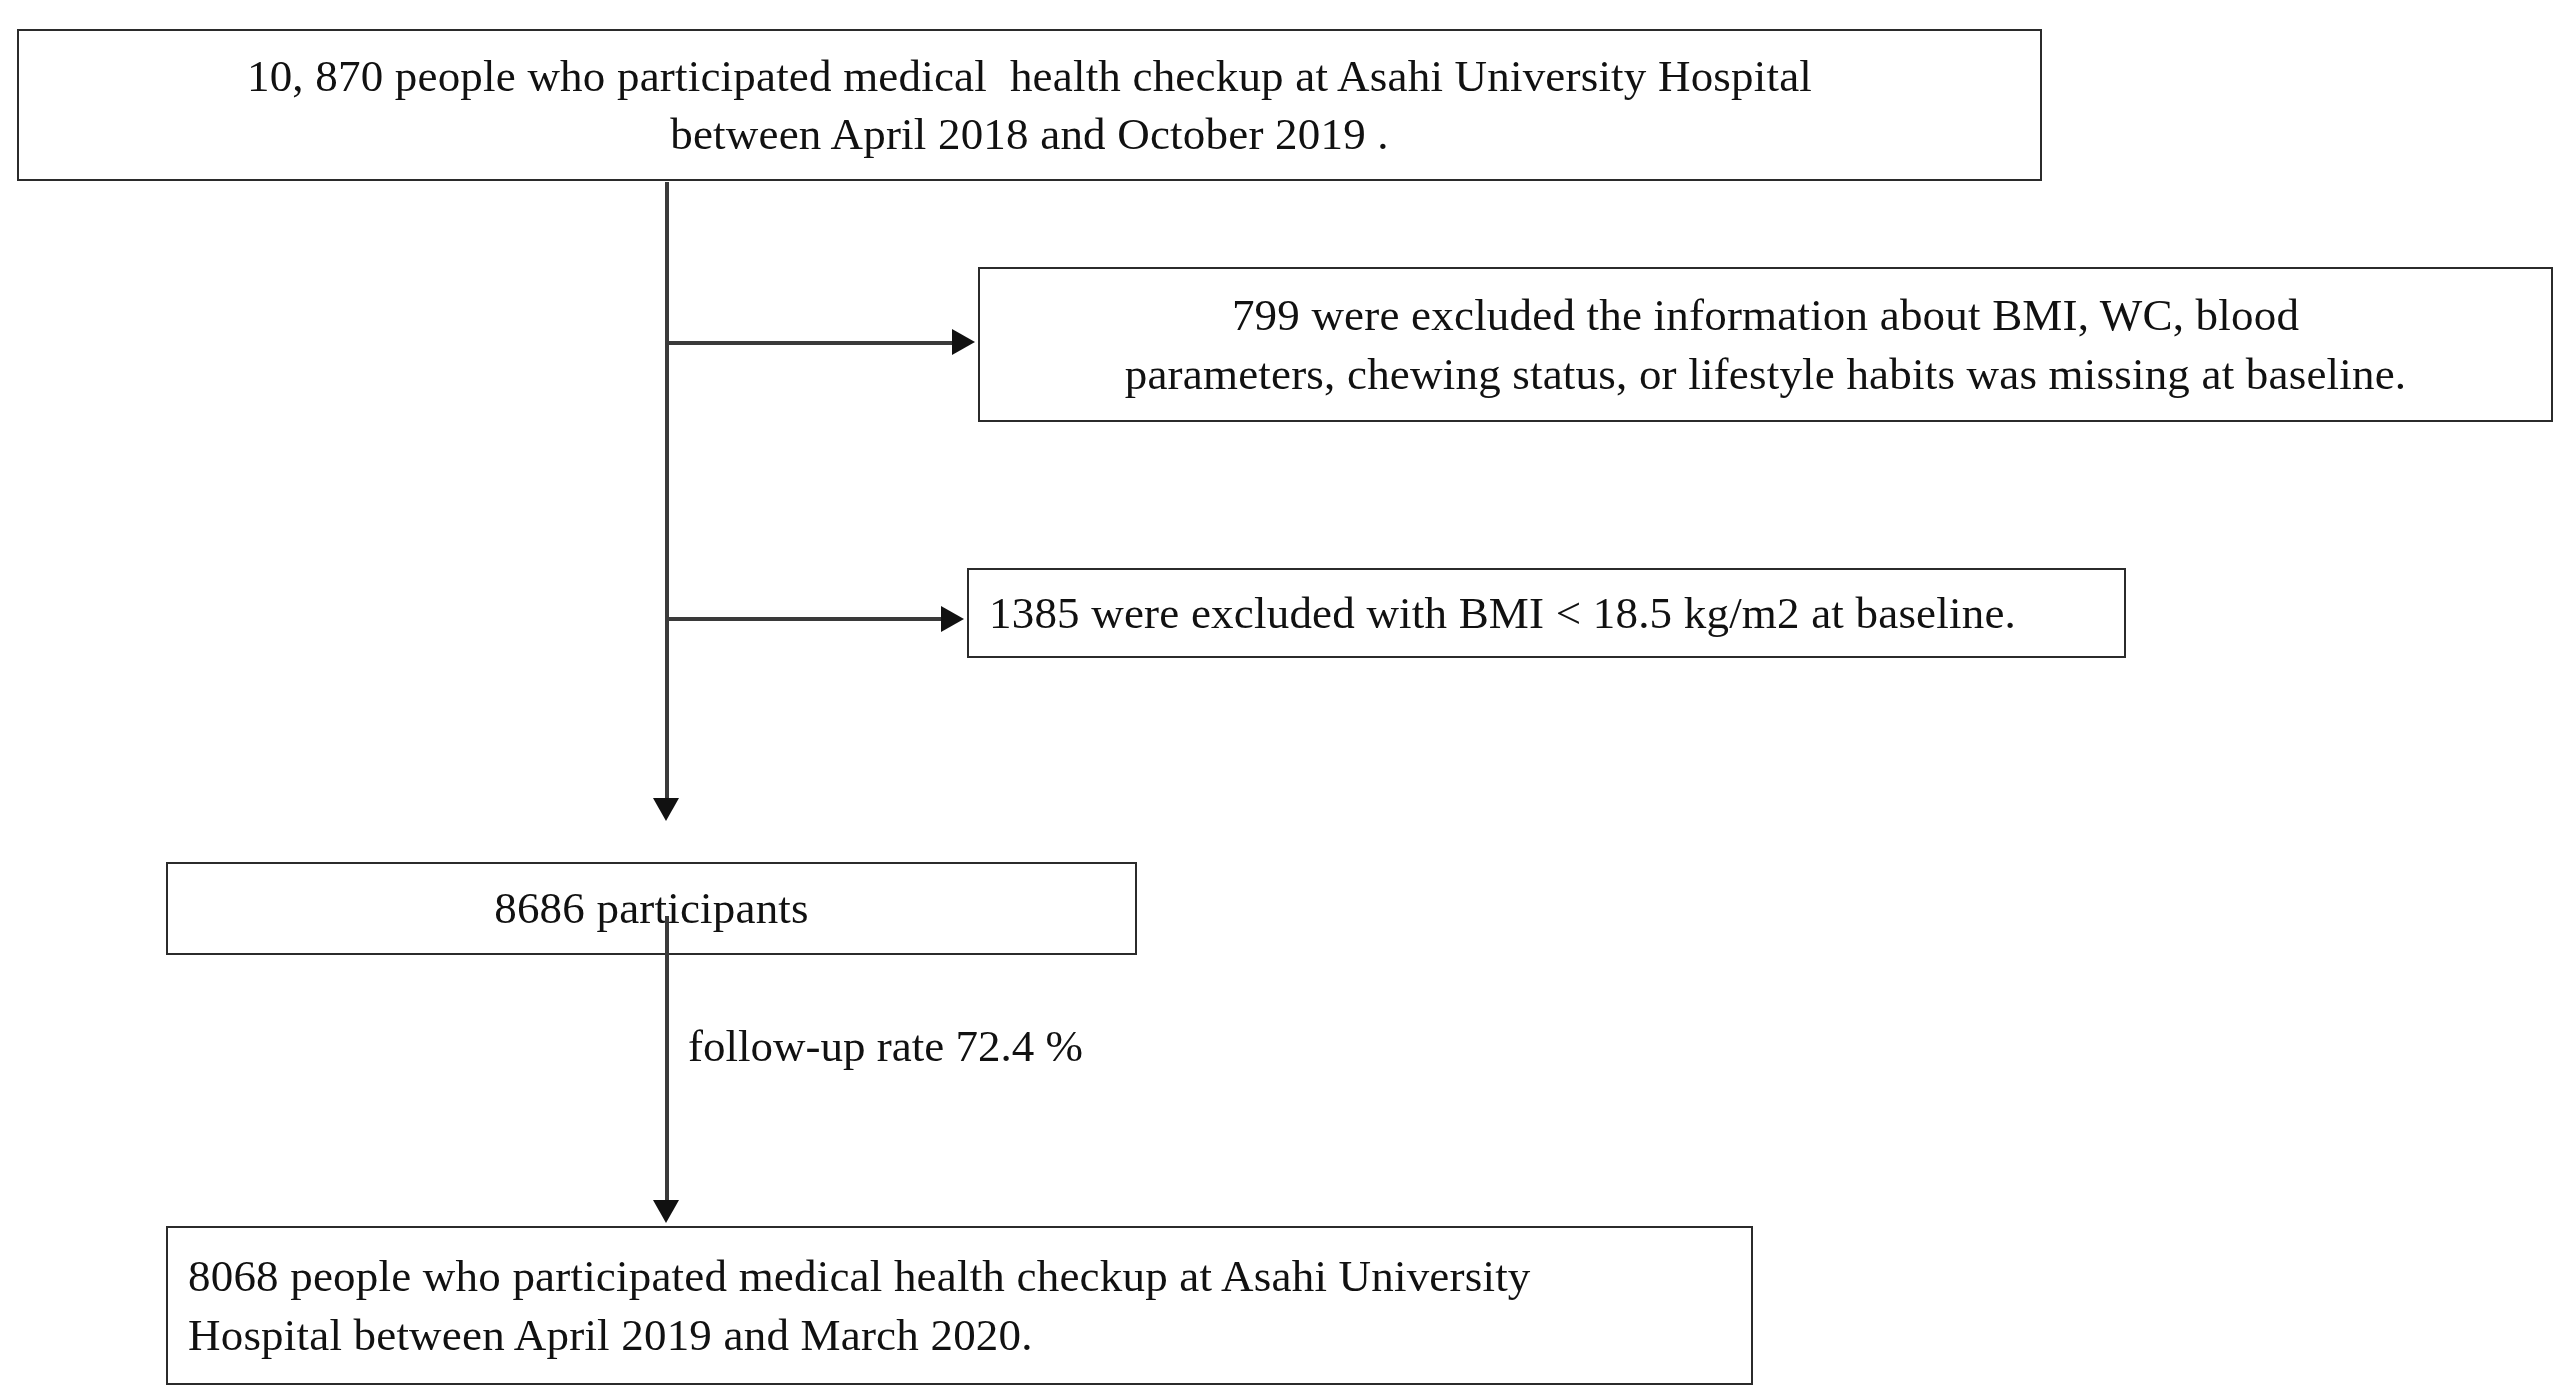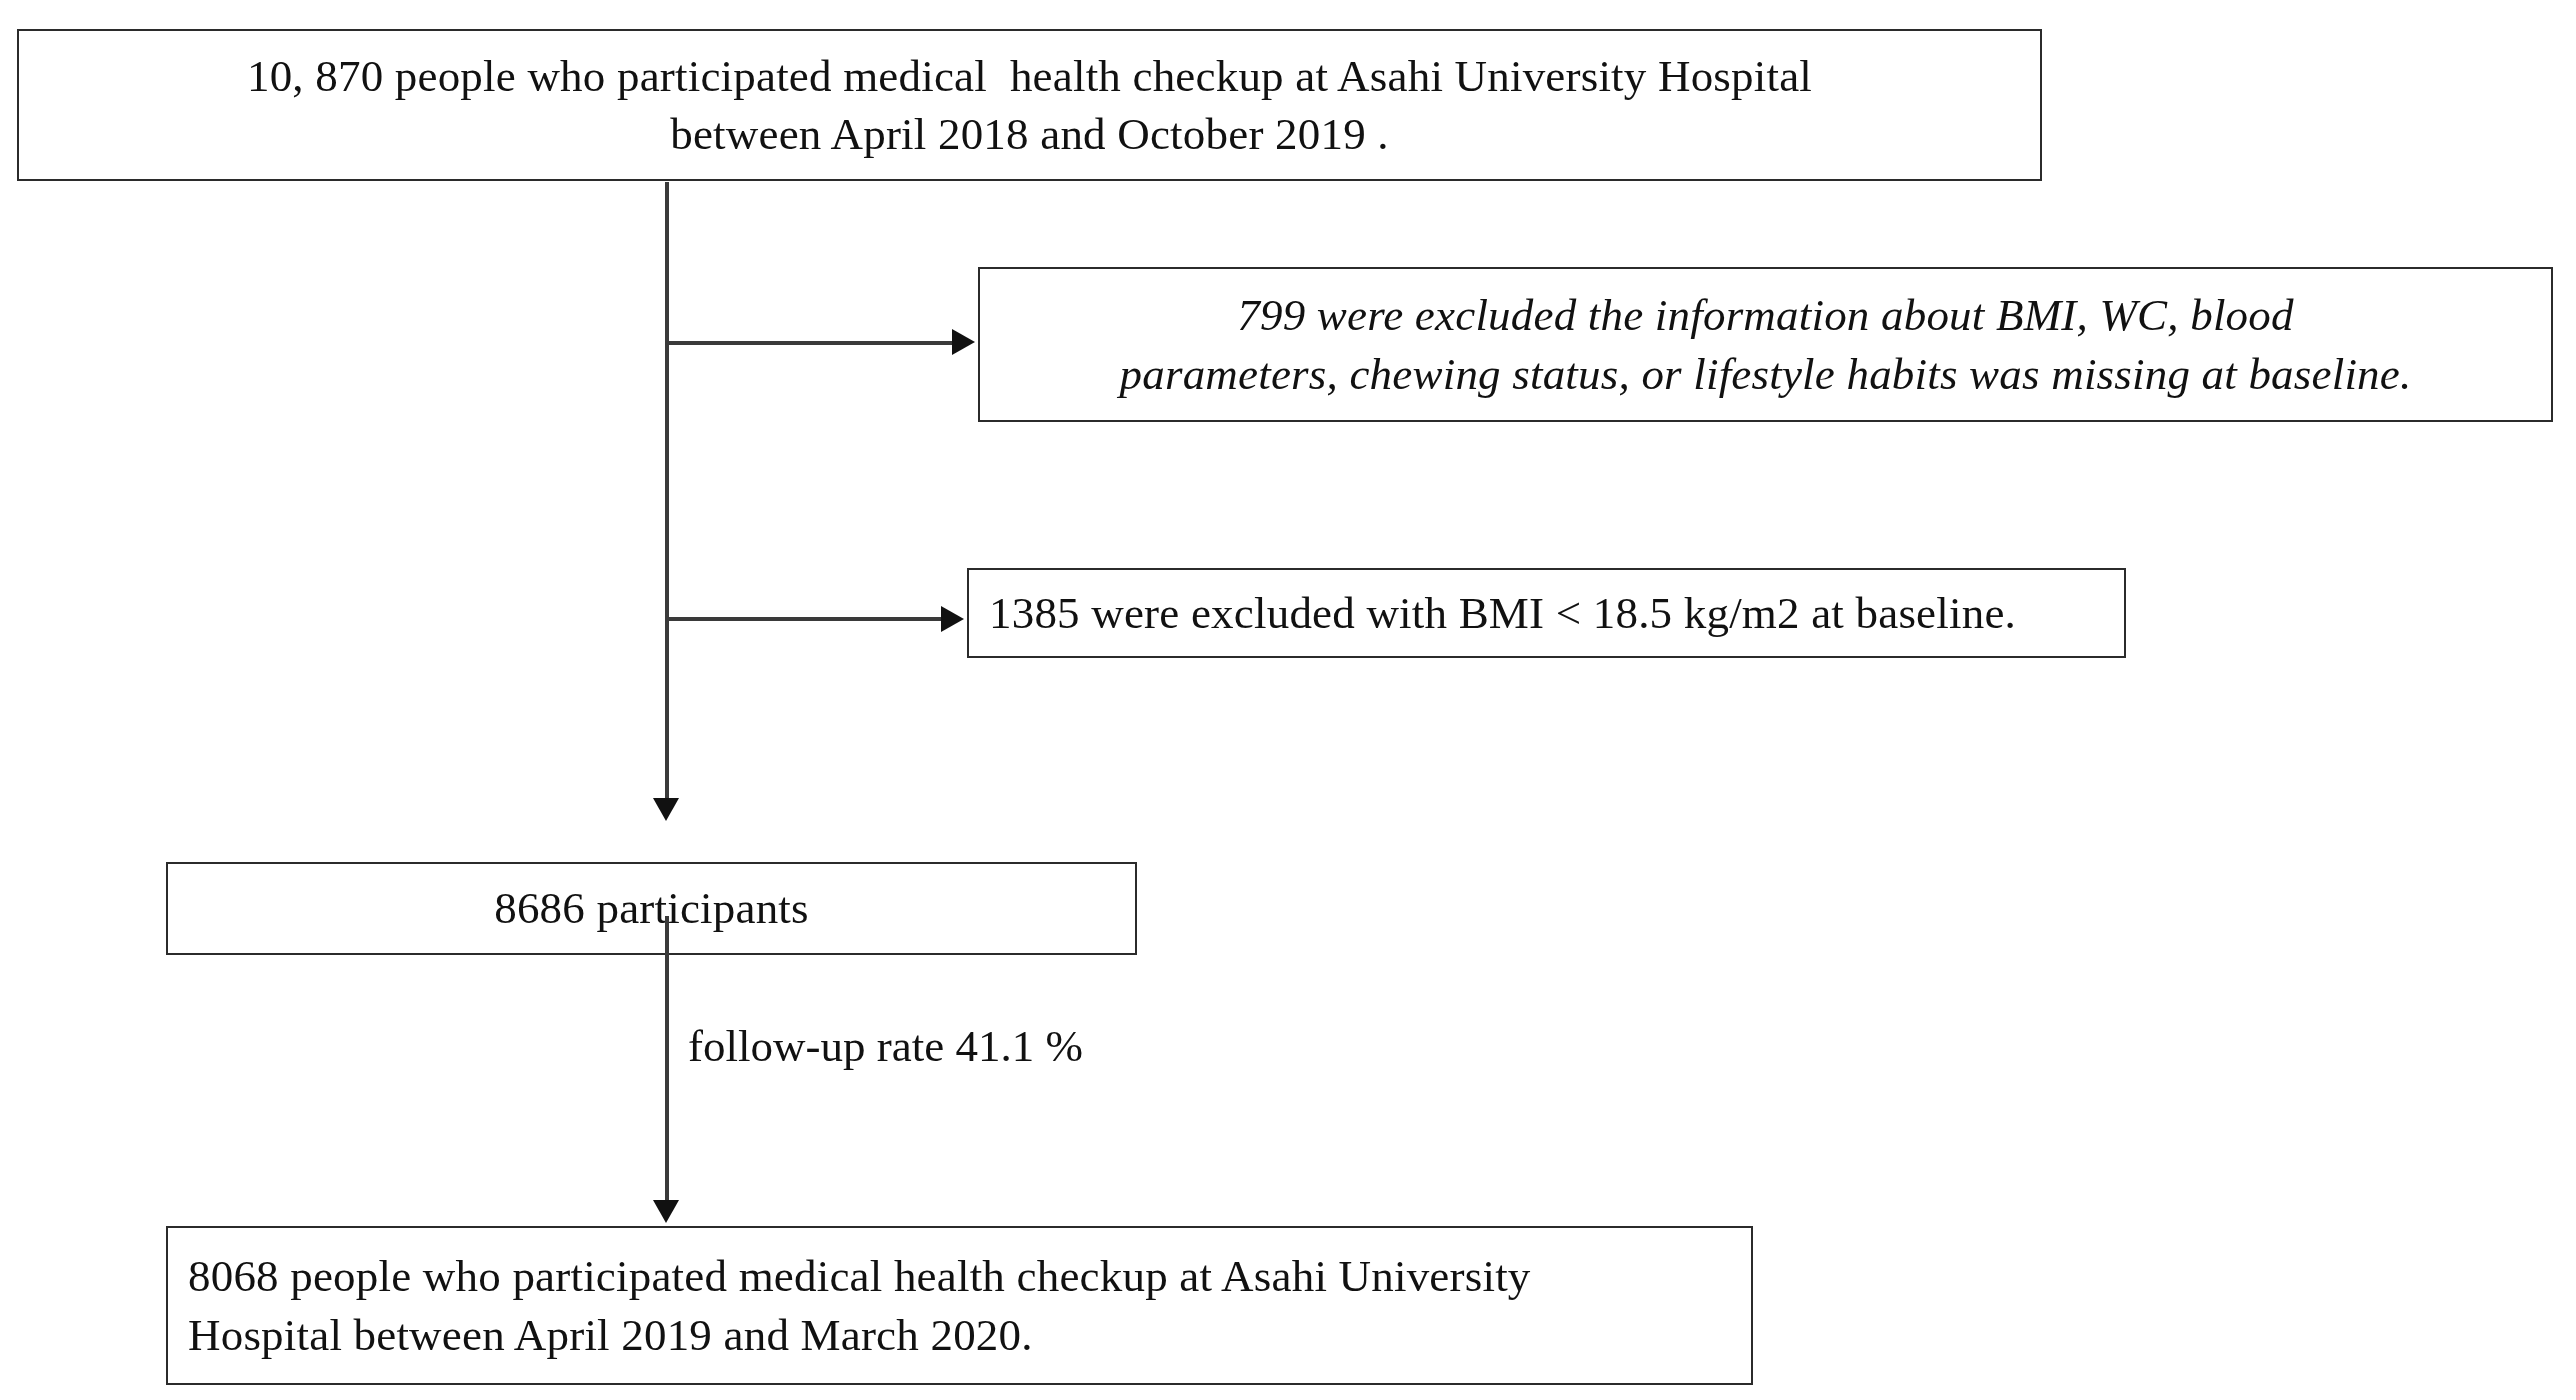--- a/index.html
+++ b/index.html
@@ -35,21 +35,21 @@
   .node .line {
     display: block;
     white-space: pre;
   }
 
   .node.center  { align-items: center;  text-align: center; }
   .node.left    { align-items: flex-start; text-align: left; }
 
   
   #node-source     { left: 17px;   top: 29px;   width: 2025px; height: 152px; padding: 0 36px; }
-  #node-excl-info  { left: 978px; top: 267px;  width: 1575px; height: 155px; padding: 0 18.6px; font-style: italic; }
+  #node-excl-info  { left: 978px; top: 267px;  width: 1575px; height: 155px; padding: 0 18.6px; }
   #node-excl-bmi   { left: 967px; top: 568px;  width: 1159px; height: 90px; padding: 0 20px; }
   #node-eligible   { left: 166px;  top: 862px; width: 971px; height: 93px; padding: 0 18.6px; }
   #node-followup   { left: 166px;  top: 1226px; width: 1587px; height: 159px; padding: 4px 20px; }
 
   #node-excl-info .line,
   #node-source .line { display:block; }
 
   
   .conn {
     position: absolute;
@@ -118,16 +118,16 @@
 
   <div class="conn h" style="left:665px; top:341px; width:289px;"></div>
   <div class="arrow right" style="left:952px; top:329px;"></div>
 
   <div class="conn h" style="left:665px; top:617px; width:278px;"></div>
   <div class="arrow right" style="left:941px; top:606px;"></div>
 
   <div class="conn v" style="left:665px; top:916px; height:286px;"></div>
   <div class="arrow down" style="left:653px; top:1200px;"></div>
 
-  <div class="edge-label" id="label-followup-rate">follow-up rate 41.1 %</div>
+  <div class="edge-label" id="label-followup-rate">follow-up rate 72.4 %</div>
 
 </div>
 
 
 </body></html>

